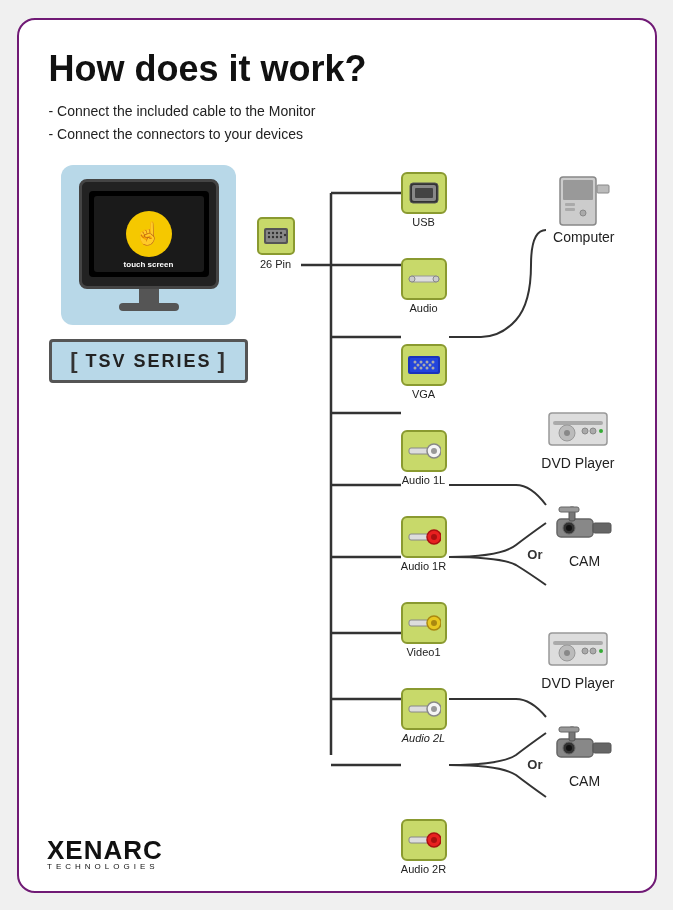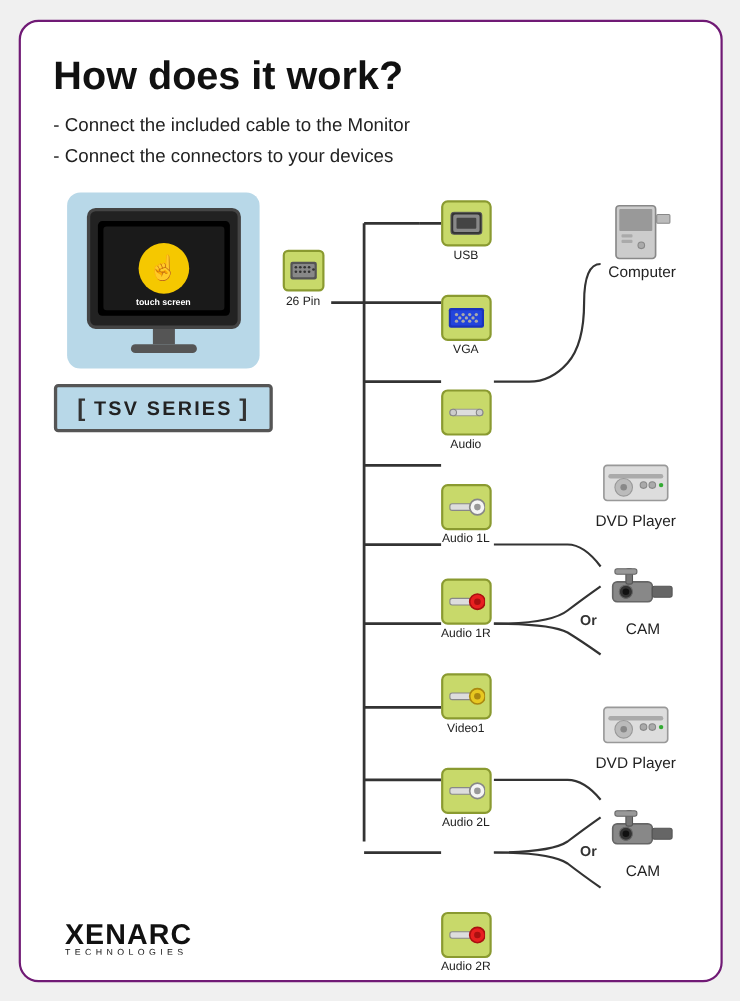--- a/index.html
+++ b/index.html
@@ -22,21 +22,21 @@
       position: relative;
       overflow: hidden;
     }
     .title {
       font-size: 36px;
       font-weight: bold;
       margin-bottom: 10px;
       color: #111;
     }
     .instructions {
-      font-size: 17px;
+      font-size: 14px;
       color: #222;
       margin-bottom: 18px;
       line-height: 1.7;
     }
     .instructions p::before {
       content: '- ';
     }
 
     
     .left-section {
@@ -177,21 +177,21 @@
       font-size: 14px;
       text-align: center;
       color: #222;
       margin-top: 2px;
     }
 
     
     .logo-area {
       position: absolute;
       bottom: 18px;
-      left: 40px;
+      left: 28px;
     }
 
     .screen-label {
       position: absolute;
       bottom: 8px;
       left: 50%;
       transform: translateX(-50%);
       font-size: 8px;
       color: white;
       font-weight: bold;
@@ -304,20 +304,32 @@
         <div style="display:flex;flex-direction:column;align-items:center;margin-bottom:0;">
           <div style="height:7px;"></div>
           <div class="connector-icon">
             <svg width="30" height="22" viewBox="0 0 30 22">
               <rect x="1" y="1" width="28" height="20" rx="3" fill="#333" stroke="#555" stroke-width="1"></rect>
               <rect x="3" y="3" width="24" height="16" rx="2" fill="#888"></rect>
               <rect x="6" y="6" width="18" height="10" rx="1" fill="#444"></rect>
             </svg>
           </div>
           <div class="connector-label">USB</div>
+          <div style="height:30px;"></div>
+        </div>
+
+        <div style="display:flex;flex-direction:column;align-items:center;">
+          <div class="connector-icon">
+            <svg width="34" height="22" viewBox="0 0 34 22">
+              <rect x="2" y="8" width="30" height="6" rx="3" fill="#ddd" stroke="#999" stroke-width="1"></rect>
+              <circle cx="5" cy="11" r="3" fill="#ccc" stroke="#888" stroke-width="1"></circle>
+              <circle cx="29" cy="11" r="3" fill="#ccc" stroke="#888" stroke-width="1"></circle>
+            </svg>
+          </div>
+          <div class="connector-label">Audio</div>
           <div style="height:30px;"></div>
         </div>
 
         <div style="display:flex;flex-direction:column;align-items:center;">
           <div class="connector-icon">
             <svg width="34" height="22" viewBox="0 0 34 22">
               <rect x="1" y="2" width="32" height="18" rx="2" fill="#1a33bb"></rect>
               <rect x="3" y="4" width="28" height="14" rx="1" fill="#2244dd"></rect>
               <circle cx="8" cy="8" r="1.5" fill="#aaa"></circle>
               <circle cx="14" cy="8" r="1.5" fill="#aaa"></circle>
@@ -332,32 +344,20 @@
               <circle cx="23" cy="11" r="1.5" fill="#aaa"></circle>
             </svg>
           </div>
           <div class="connector-label">VGA</div>
           <div style="height:30px;"></div>
         </div>
 
         <div style="display:flex;flex-direction:column;align-items:center;">
           <div class="connector-icon">
             <svg width="34" height="22" viewBox="0 0 34 22">
-              <rect x="2" y="8" width="30" height="6" rx="3" fill="#ddd" stroke="#999" stroke-width="1"></rect>
-              <circle cx="5" cy="11" r="3" fill="#ccc" stroke="#888" stroke-width="1"></circle>
-              <circle cx="29" cy="11" r="3" fill="#ccc" stroke="#888" stroke-width="1"></circle>
-            </svg>
-          </div>
-          <div class="connector-label">Audio</div>
-          <div style="height:30px;"></div>
-        </div>
-
-        <div style="display:flex;flex-direction:column;align-items:center;">
-          <div class="connector-icon">
-            <svg width="34" height="22" viewBox="0 0 34 22">
               <rect x="2" y="8" width="20" height="6" rx="2" fill="#ddd" stroke="#888" stroke-width="1"></rect>
               <circle cx="27" cy="11" r="7" fill="#f5f5f5" stroke="#888" stroke-width="1.5"></circle>
               <circle cx="27" cy="11" r="3" fill="#999"></circle>
             </svg>
           </div>
           <div class="connector-label">Audio 1L</div>
           <div style="height:30px;"></div>
         </div>
 
         <div style="display:flex;flex-direction:column;align-items:center;">
@@ -377,21 +377,21 @@
             <svg width="34" height="22" viewBox="0 0 34 22">
               <rect x="2" y="8" width="20" height="6" rx="2" fill="#ddd" stroke="#888" stroke-width="1"></rect>
               <circle cx="27" cy="11" r="7" fill="#e8c820" stroke="#aa8810" stroke-width="1.5"></circle>
               <circle cx="27" cy="11" r="3" fill="#aa8810"></circle>
             </svg>
           </div>
           <div class="connector-label">Video1</div>
           <div style="height:30px;"></div>
         </div>
 
-        <div style="display:flex;flex-direction:column;align-items:center;">
+        <div style="display:flex;flex-direction:column;align-items:center;font-style:italic;">
           <div class="connector-icon">
             <svg width="34" height="22" viewBox="0 0 34 22">
               <rect x="2" y="8" width="20" height="6" rx="2" fill="#ddd" stroke="#888" stroke-width="1"></rect>
               <circle cx="27" cy="11" r="7" fill="#f5f5f5" stroke="#888" stroke-width="1.5"></circle>
               <circle cx="27" cy="11" r="3" fill="#999"></circle>
             </svg>
           </div>
           <div class="connector-label">Audio 2L</div>
           <div style="height:30px;"></div>
         </div>

